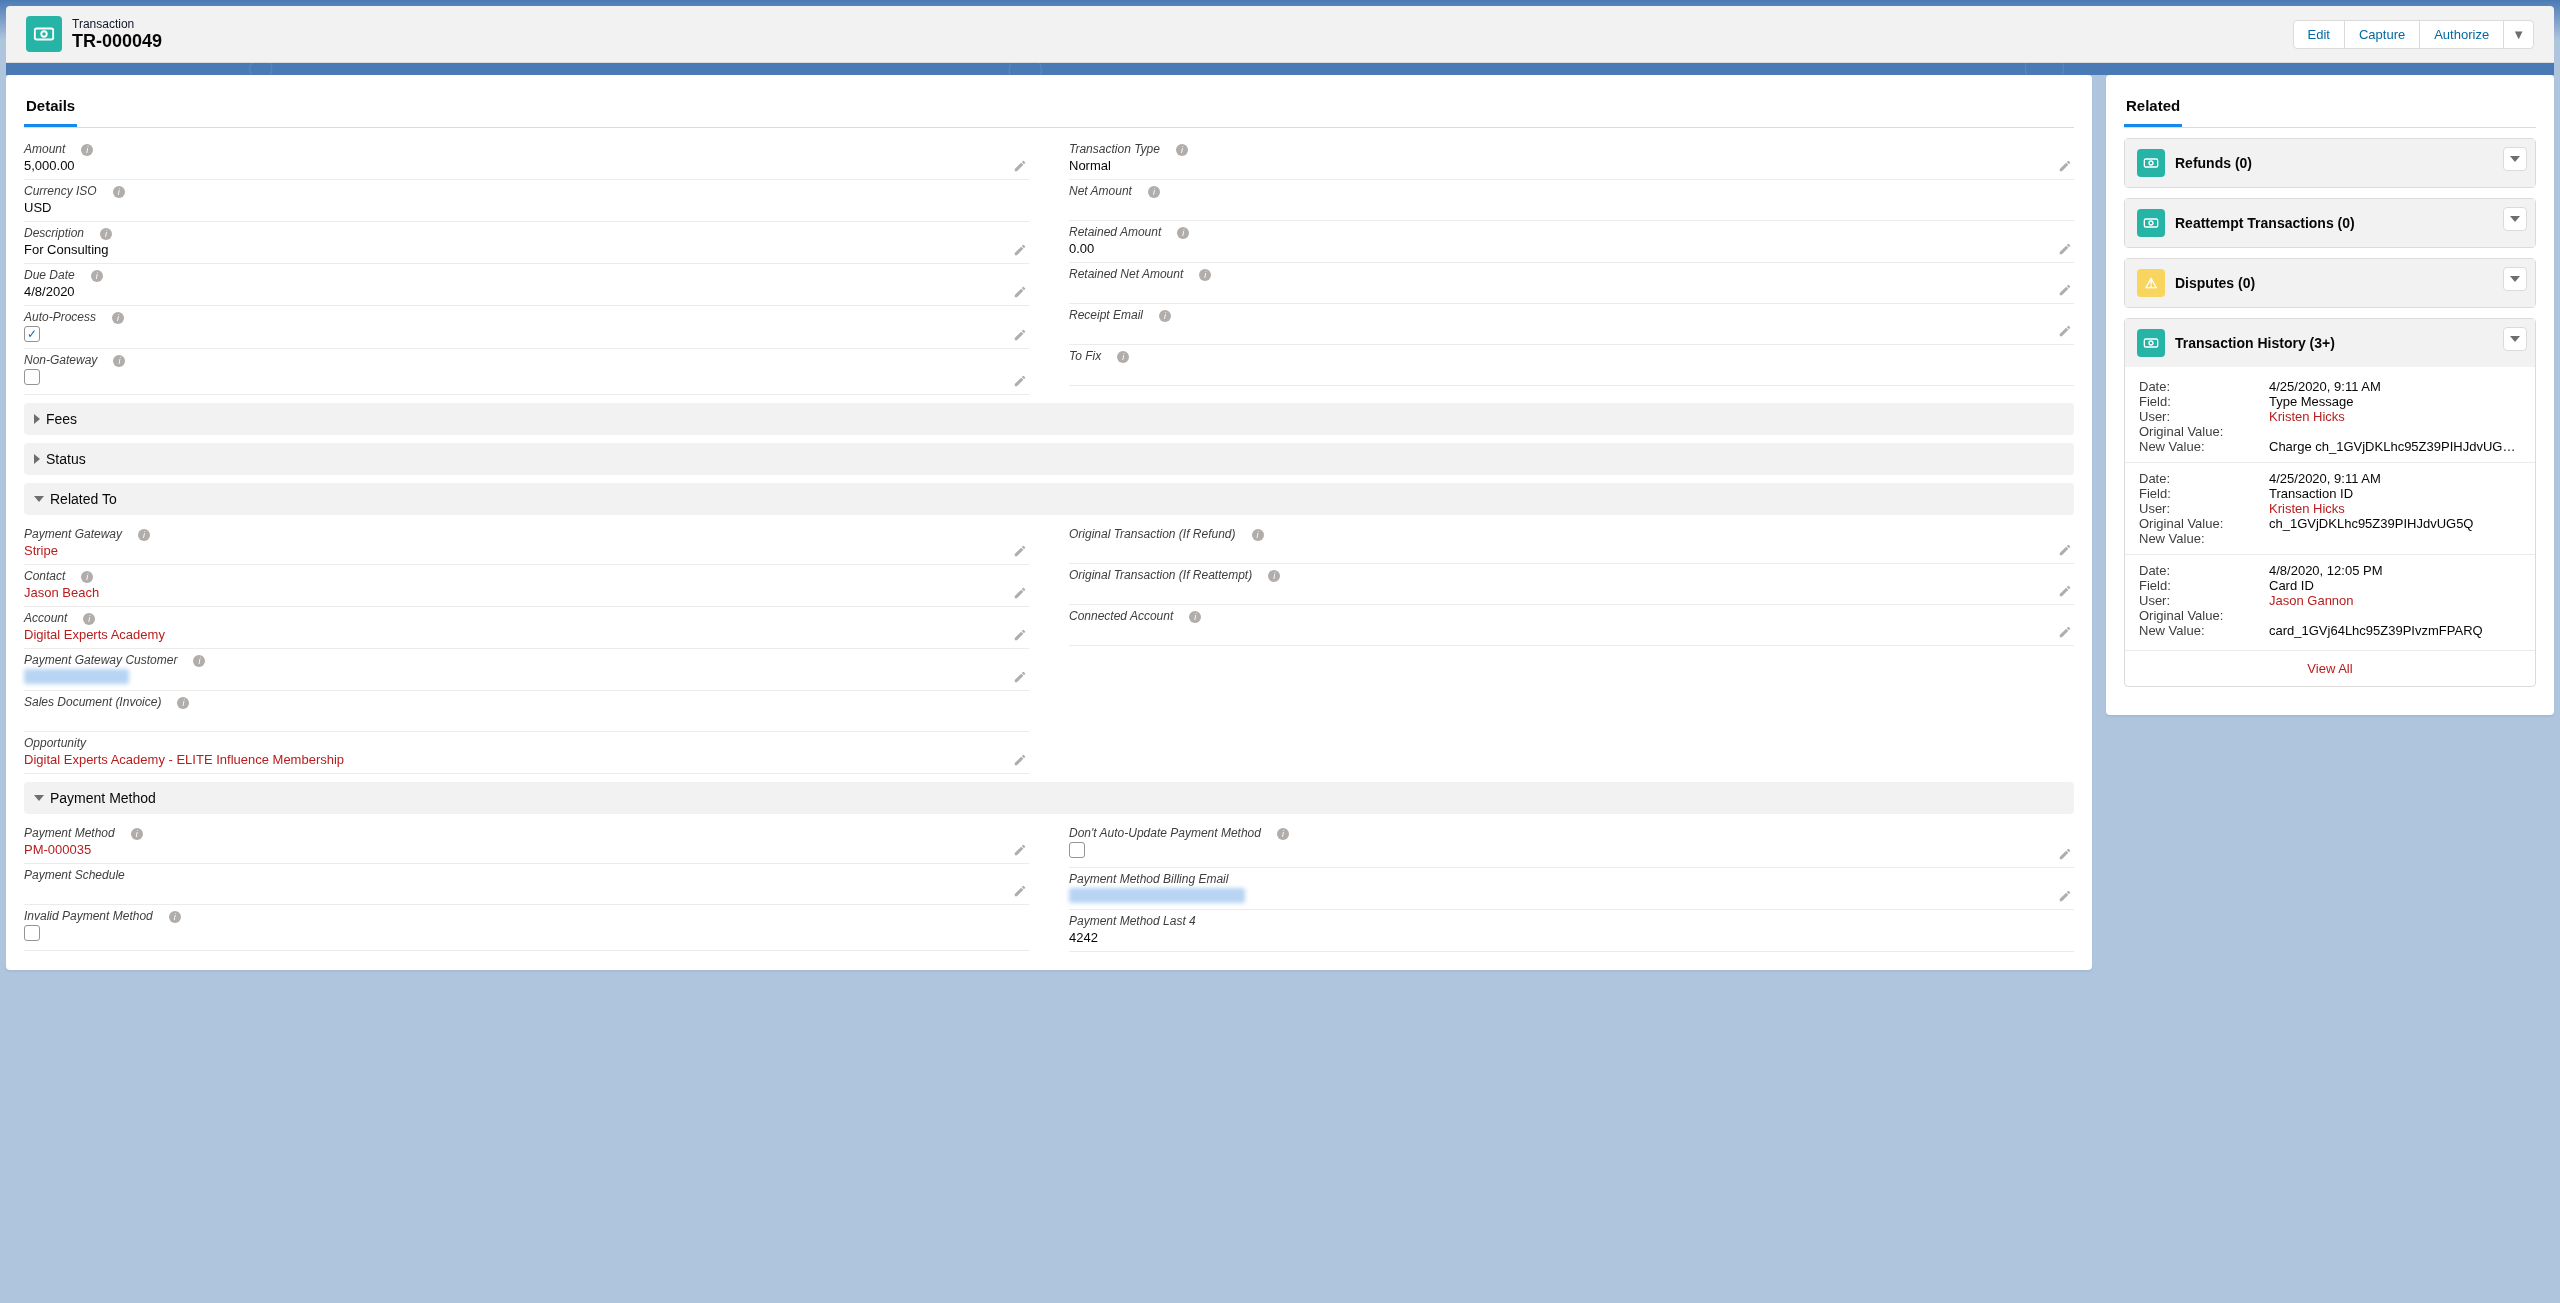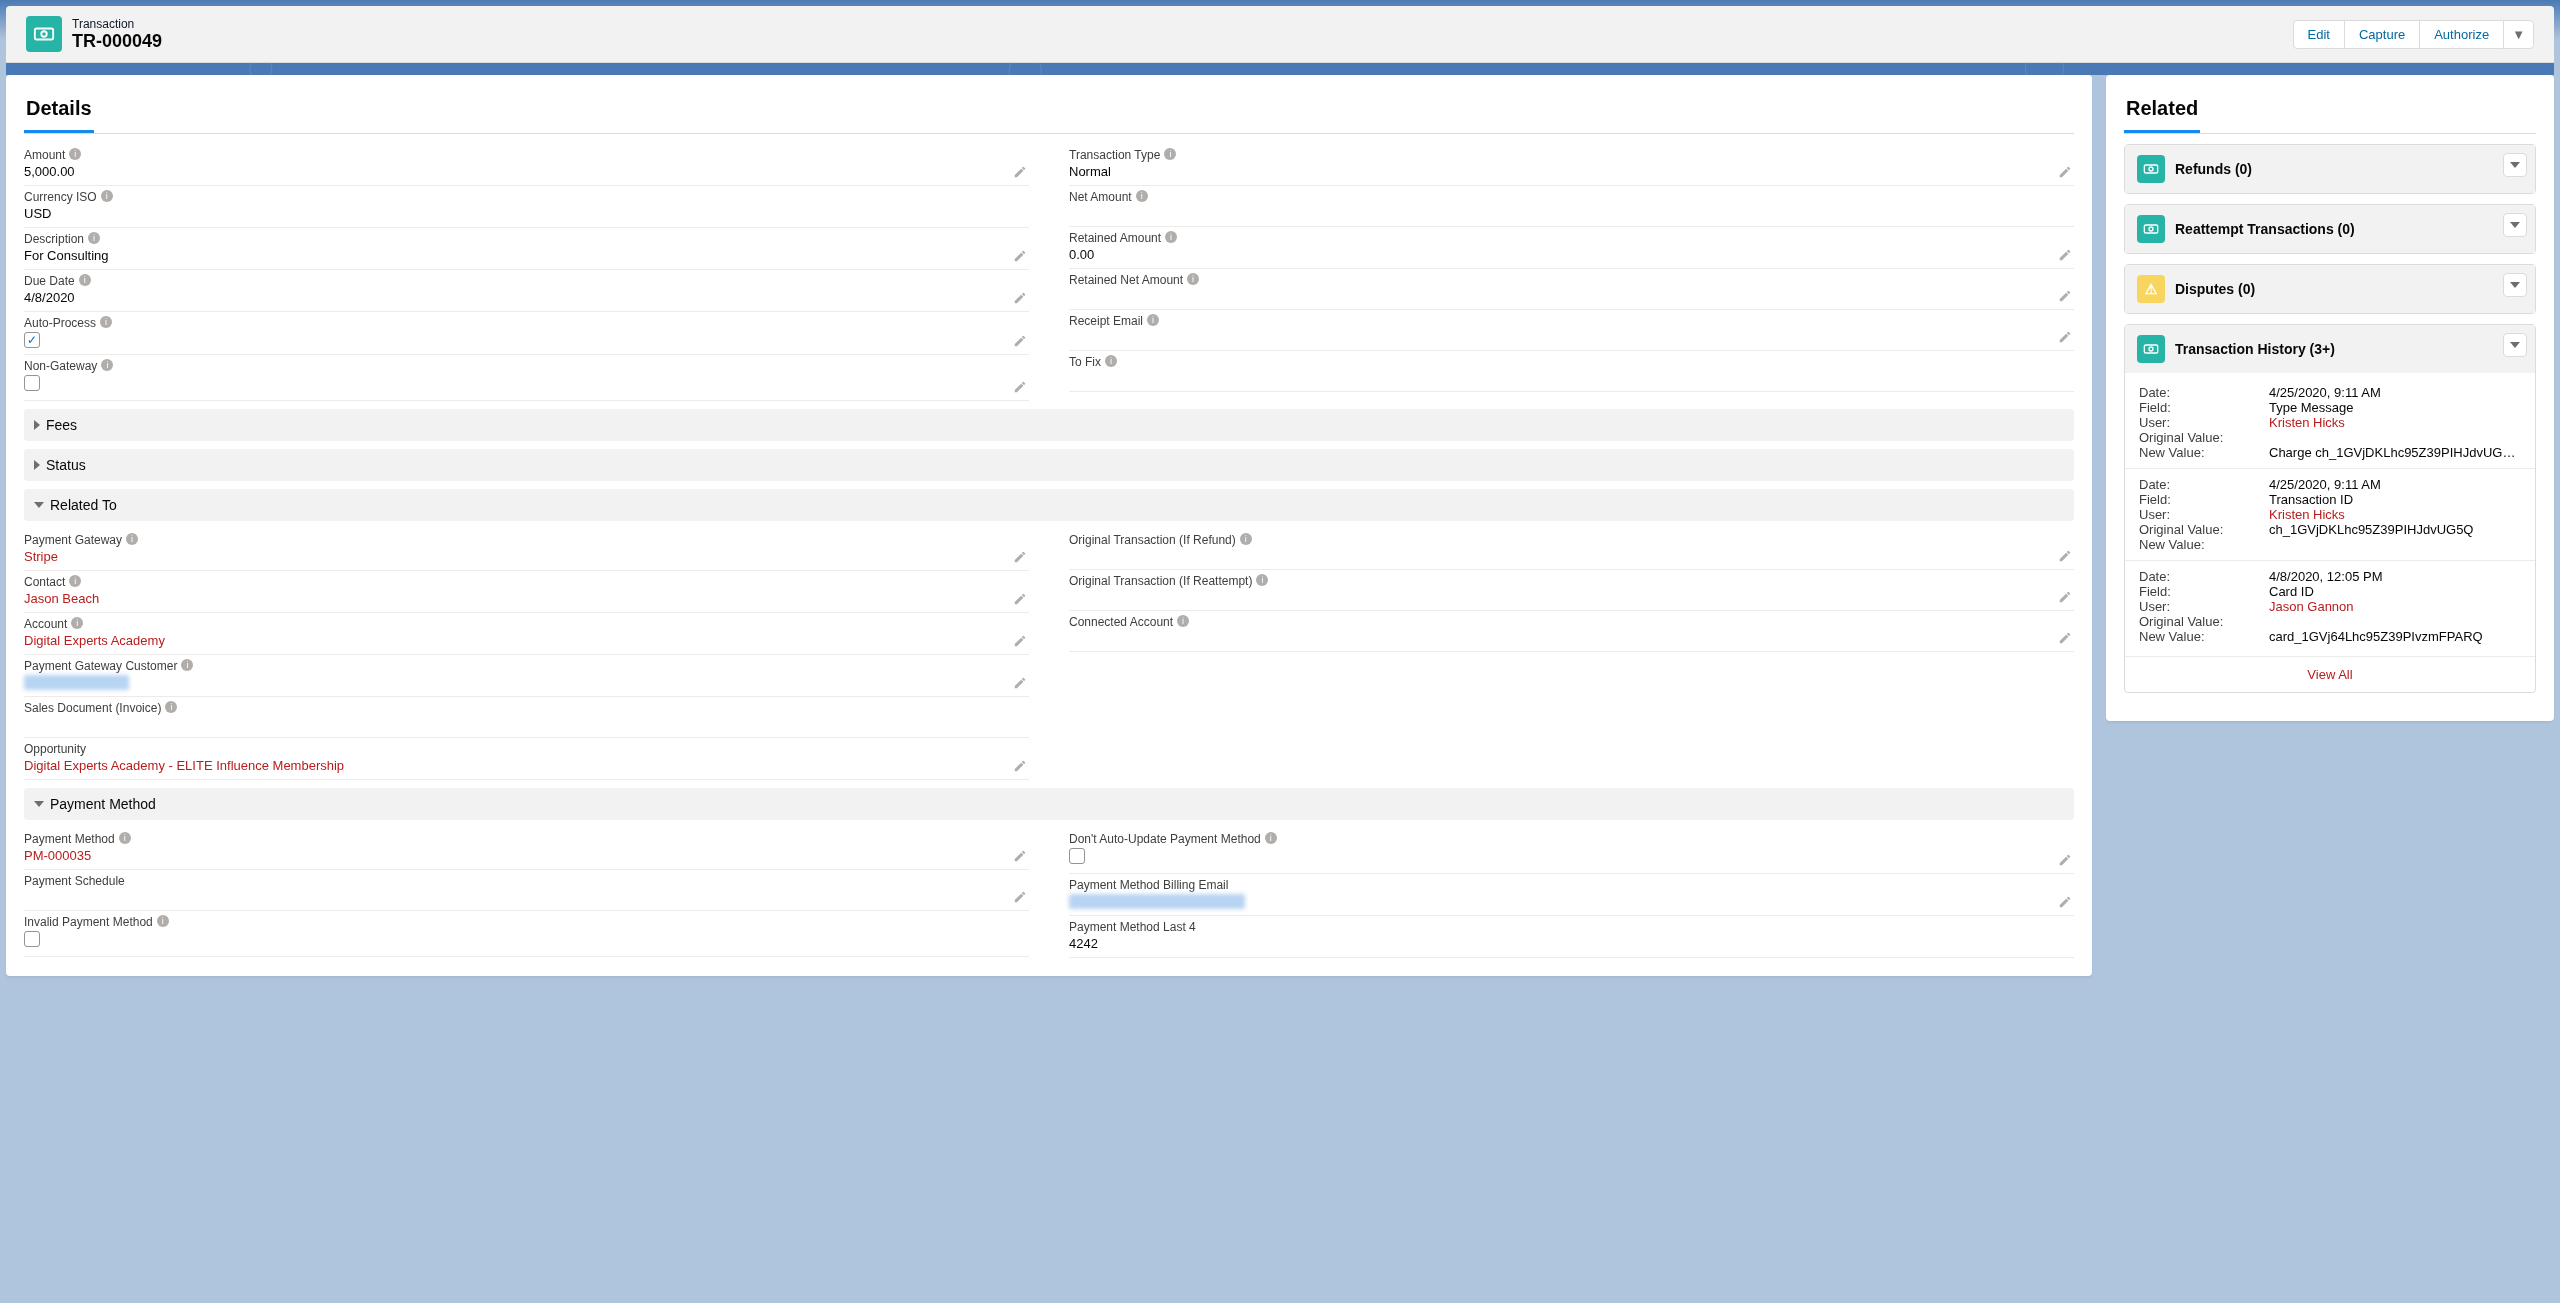--- a/index.html
+++ b/index.html
@@ -59,34 +59,34 @@
     border-radius: 4px;
     box-shadow: 0 2px 2px rgba(0,0,0,0.05);
   }
   .main-card { flex: 1 1 auto; padding: 18px; }
   .side-card { width: 448px; flex-shrink: 0; padding: 18px; }
   .tabs { border-bottom: 1px solid #dddbda; margin-bottom: 10px; }
   .tab {
     display: inline-block;
     padding: 4px 2px 10px 2px;
     margin-right: 24px;
-    font-size: 20px;
+    font-size: 15px;
     font-weight: 700;
     color: #080707;
     border-bottom: 3px solid #1589ee;
     cursor: pointer;
   }
   .two-col { display: flex; gap: 40px; }
   .col { flex: 1; }
   .field {
     border-bottom: 1px solid #ecebea;
     padding: 4px 0 2px 0;
     position: relative;
   }
-  .field-label { font-size: 12px; color: #3e3e3c; display: flex; align-items: flex-start; gap: 4px; }
+  .field-label { font-size: 12px; color: #3e3e3c; display: flex; align-items: flex-end; gap: 16px; font-style: italic; }
   .info-icon {
     display:inline-block; width:12px; height:12px; border-radius:50%;
     background:#b0adab; color:#fff; font-size:9px; line-height:12px; text-align:center;
   }
   .field-value { font-size: 13px; color: #080707; padding: 2px 0 4px 0; min-height: 20px; }
   .field-value a, .link { color: #b91c1c; text-decoration: none; }
   .edit-pencil {
     position: absolute; right: 2px; bottom: 6px;
     width: 14px; height: 14px; fill: #b0adab;
   }

